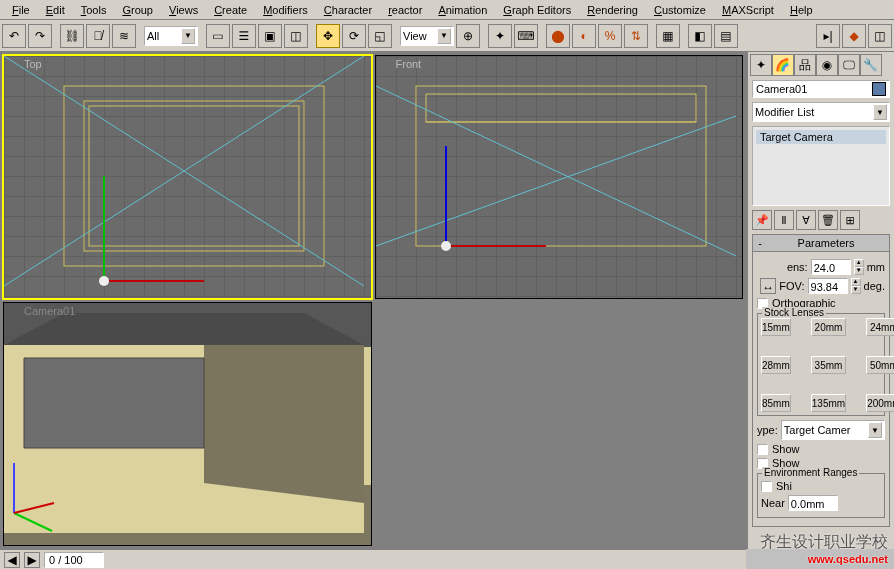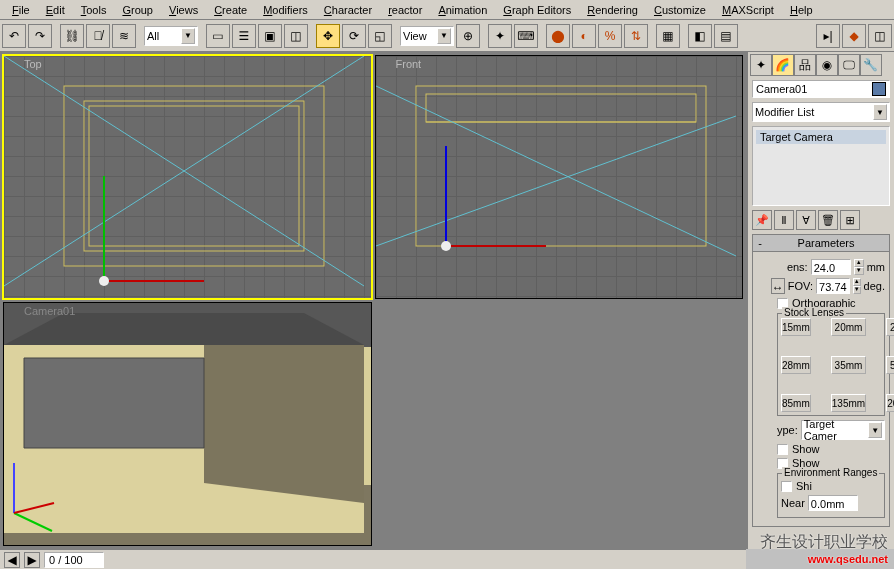--- a/index.html
+++ b/index.html
@@ -31,21 +31,21 @@
   .namebox { margin:2px 4px; height:18px; border:1px inset #fff; background:#fff; padding:2px 3px; display:flex; align-items:center; }
   .swatch { width:14px; height:14px; background:#5a7aa7; border:1px solid #000; margin-left:auto; }
   .modcombo { margin:2px 4px; }
   .stackbox { margin:2px 4px; height:80px; border:1px inset #fff; background:#e6e6e6; padding:3px; overflow:auto; }
   .stackbox .item { background:#c8d3e0; padding:1px 4px; }
   .stackbtns { display:flex; gap:2px; margin:2px 4px; }
   .stackbtns .tbtn{ width:20px; height:20px; font-size:11px;}
   .rollup { margin:2px 4px; border:1px solid #808080; background:#d4d0c8; }
   .rollup-head { background:#c0c0c0; text-align:center; padding:2px; border-bottom:1px solid #808080; display:flex; }
   .rollup-head .min { width:10px; }
-  .rollup-body { padding:4px; font-size:11px;margin-left:20px; }
+  .rollup-body { padding:4px; font-size:11px; }
   .numrow { display:flex; align-items:center; gap:3px; margin:3px 0; justify-content:flex-end; }
   .numrow .spinner { width:40px; height:16px; border:1px inset #fff; background:#fff; padding:0 2px; display:flex; align-items:flex-end; font-size:10px; }
   .spinbtns { width:10px; display:flex;flex-direction:column; }
   .spinbtns div{height:8px;background:#d4d0c8;border:1px outset #fff;font-size:6px;line-height:5px;text-align:center;}
   .chkrow { display:flex; align-items:center; gap:4px; margin:2px 0; }
   .chk { width:11px; height:11px; border:1px inset #fff; background:#fff; }
   .group { border:1px solid #808080; padding:4px 3px 3px; margin:4px 0; position:relative; }
   .group-title { position:absolute; top:-7px; left:4px; background:#d4d0c8; padding:0 2px; font-size:10px; }
   .lensgrid { display:grid; grid-template-columns:repeat(3,1fr); gap:20px; }
   .lensbtn { height:18px; border:1px outset #fff; background:#d4d0c8; display:flex;align-items:center;justify-content:center; font-size:10px; }
@@ -234,21 +234,21 @@
           <div class="spinbtns">
               <div>▲</div>
               <div>▼</div>
             </div>
           <span>mm</span>
         </div>
         <div class="numrow">
           <div class="tbtn" style="width:16px;height:16px">↔</div>
           <span>FOV:</span>
           <div class="spinner">
-              <span>73.74</span>
+              <span>93.84</span>
             </div>
           <div class="spinbtns">
               <div>▲</div>
               <div>▼</div>
             </div>
           <span>deg.</span>
         </div>
         <div class="chkrow">
           <div class="chk"></div>
           <span>Orthographic</span>

